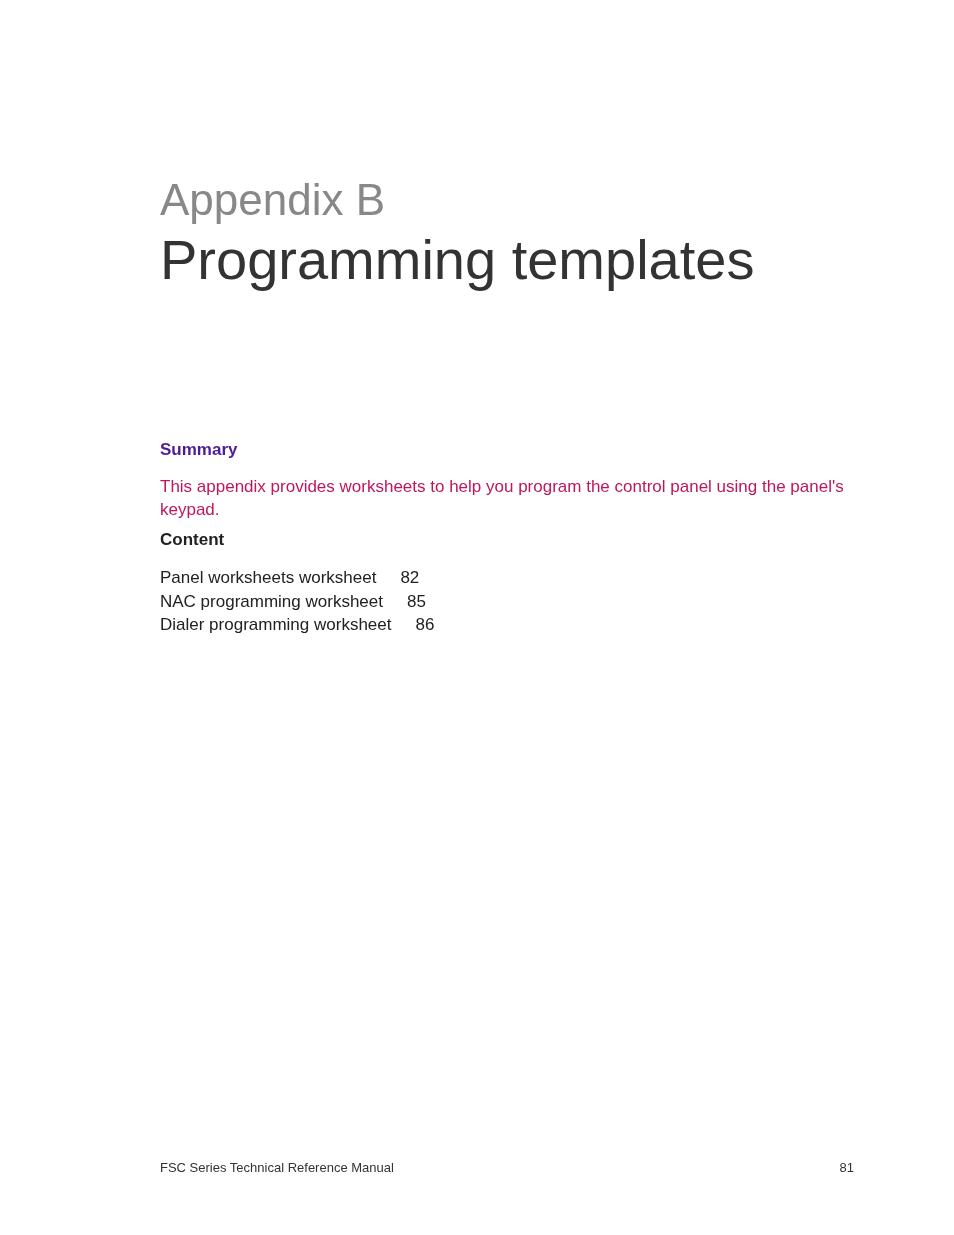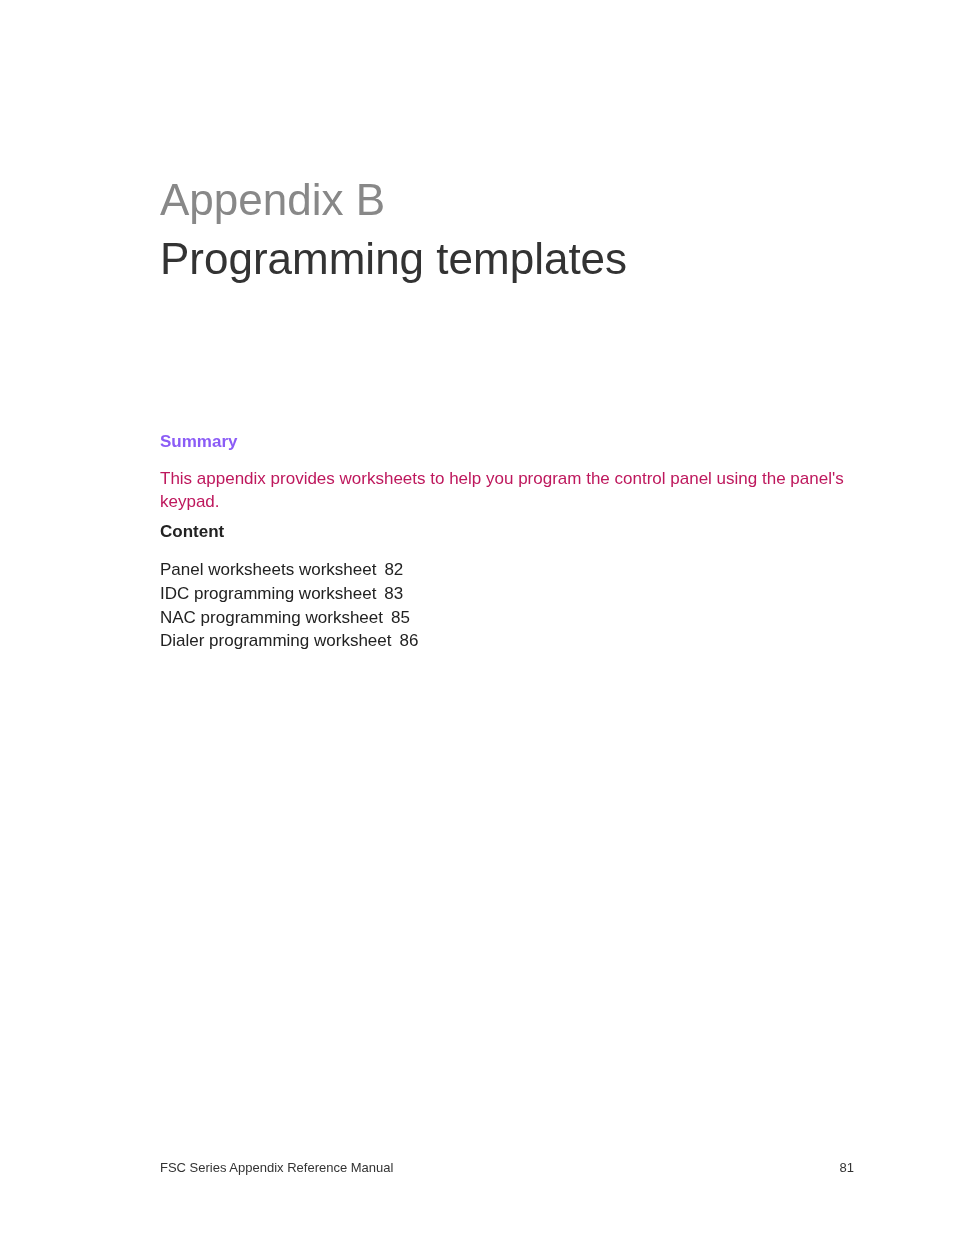--- a/index.html
+++ b/index.html
@@ -18,30 +18,30 @@
     .page {
       padding: 175px 107px 0 160px;
     }
     .appendix-label {
       font-size: 44px;
       font-weight: 400;
       color: #888888;
       line-height: 1.15;
     }
     .appendix-title {
-      font-size: 44px;
+      font-size: 56px;
       font-weight: 400;
       color: #333333;
       line-height: 1.15;
-      margin-top: 8px;
+      margin-top: 2px;
     }
     .summary-heading {
       font-size: 17px;
       font-weight: bold;
-      color: #8b5cf6;
+      color: #4c1d95;
       margin-top: 148px;
     }
     .summary-text {
       font-size: 17px;
       color: #be185d;
       margin-top: 16px;
       line-height: 1.35;
     }
     .content-heading {
       font-size: 17px;
@@ -51,21 +51,21 @@
     }
     .content-list {
       margin-top: 16px;
     }
     .content-item {
       font-size: 17px;
       color: #222;
       line-height: 1.40;
     }
     .content-item .page-ref {
-      margin-left: 8px;
+      margin-left: 24px;
     }
     .footer {
       position: absolute;
       bottom: 60px;
       left: 160px;
       right: 100px;
       display: flex;
       justify-content: space-between;
       font-size: 13px;
       color: #333;
@@ -80,27 +80,24 @@
 
   <div class="summary-heading">Summary</div>
   <div class="summary-text">This appendix provides worksheets to help you program the control panel using the panel's keypad.</div>
 
   <div class="content-heading">Content</div>
   <div class="content-list">
     <div class="content-item">
       <span>Panel worksheets worksheet</span><span class="page-ref">82</span>
     </div>
     <div class="content-item">
-      <span>IDC programming worksheet</span><span class="page-ref">83</span>
-    </div>
-    <div class="content-item">
       <span>NAC programming worksheet</span><span class="page-ref">85</span>
     </div>
     <div class="content-item">
       <span>Dialer programming worksheet</span><span class="page-ref">86</span>
     </div>
   </div>
 </div>
 
 <div class="footer">
-  <span>FSC Series Appendix Reference Manual</span>
+  <span>FSC Series Technical Reference Manual</span>
   <span>81</span>
 </div>
 
 </body></html>

